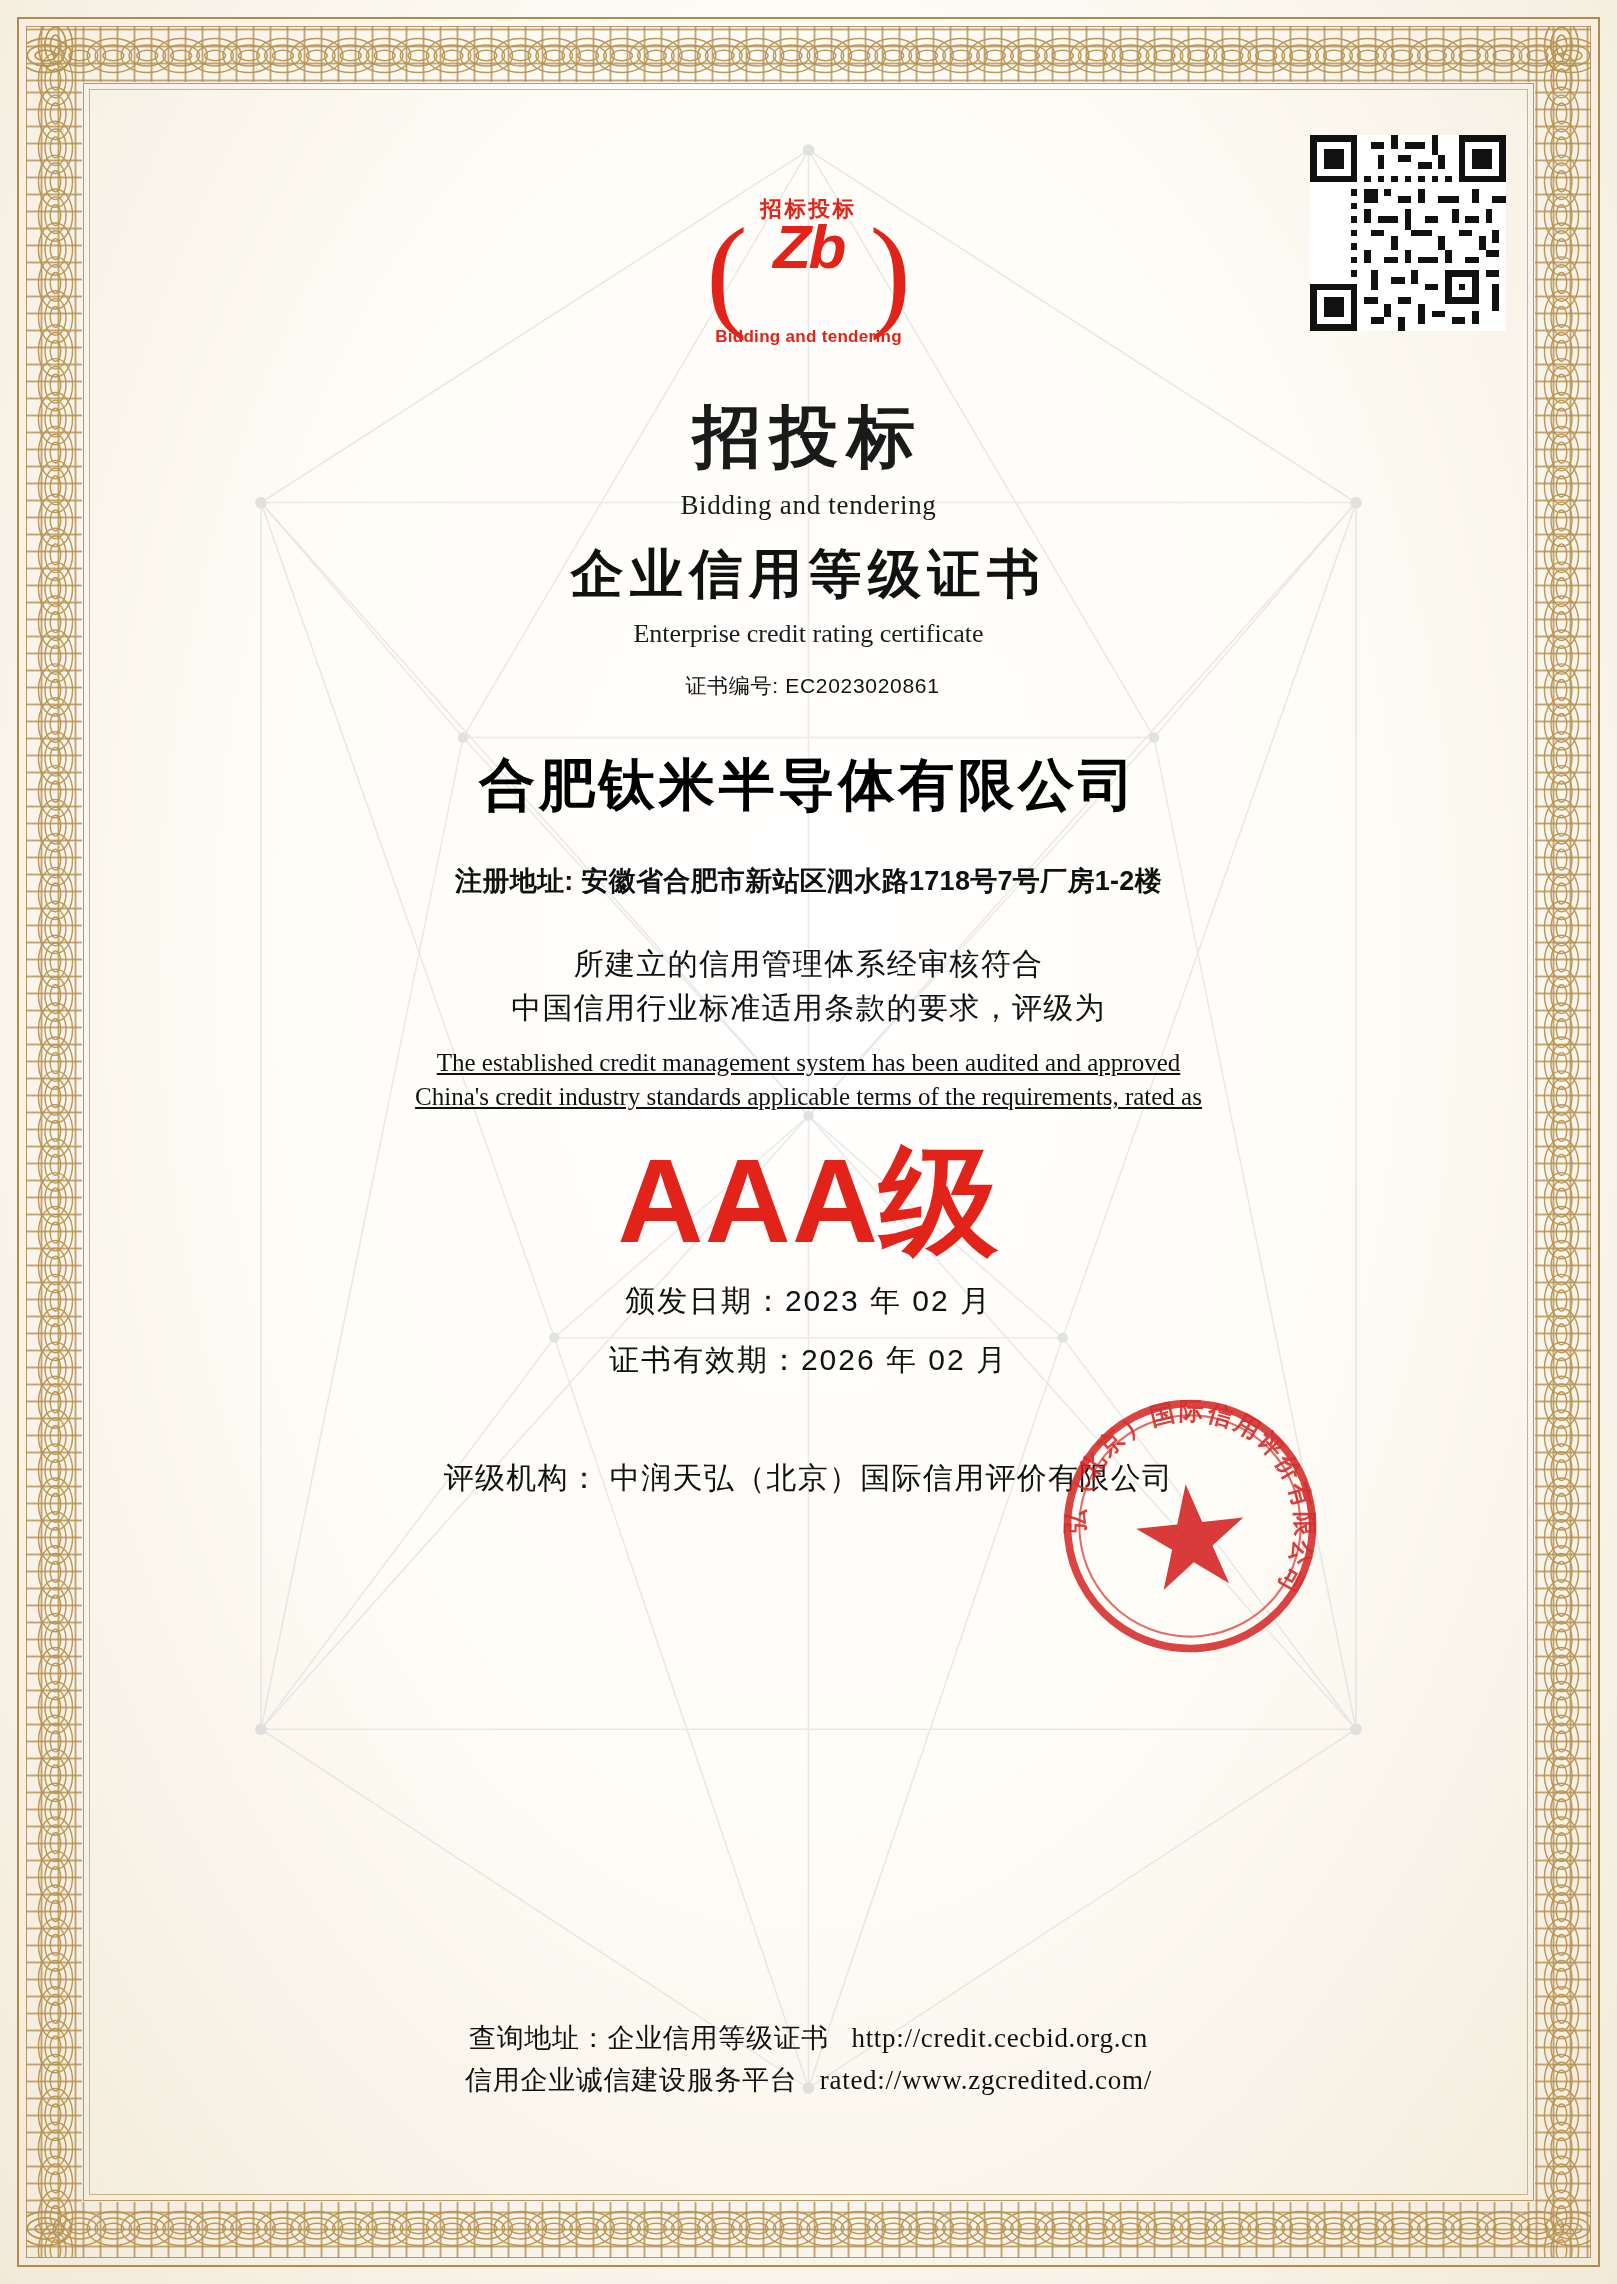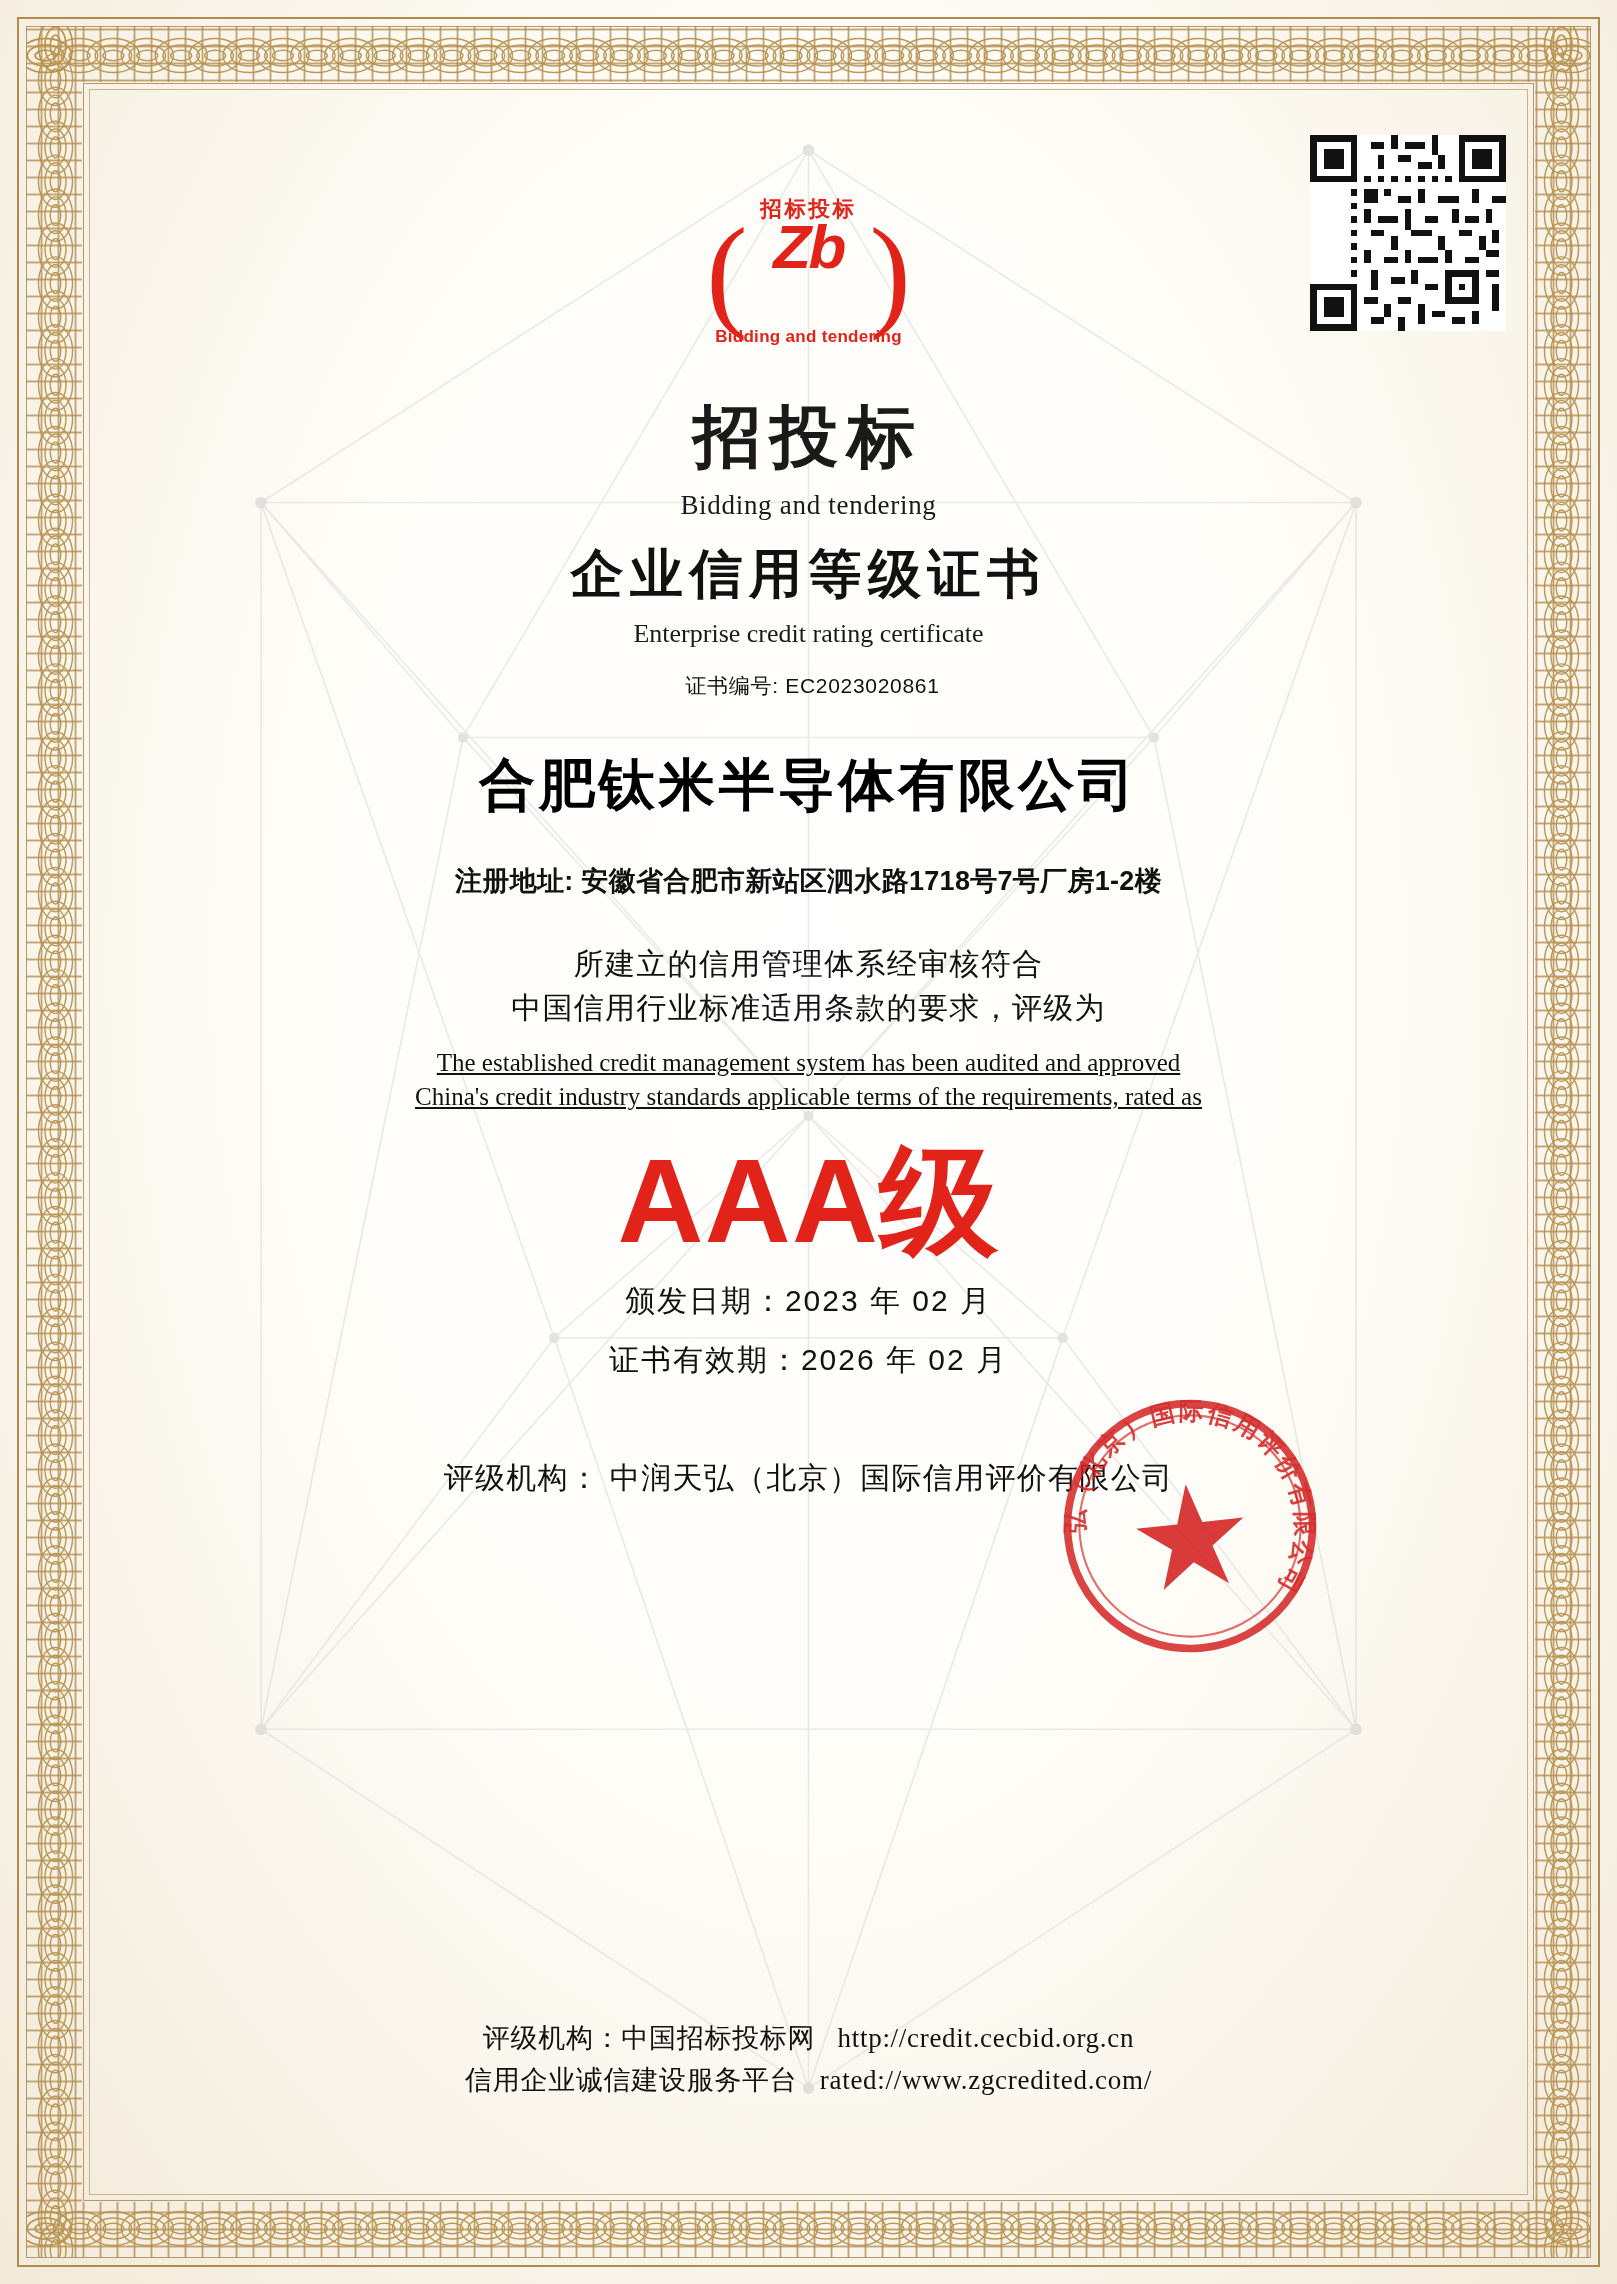--- a/index.html
+++ b/index.html
@@ -748,21 +748,21 @@
           </text>
           <g fill="#d21f1f" opacity=".95">
             <polygon points="200,140 218,196 277,196 229,231 247,287 200,252 153,287 171,231 123,196 182,196"></polygon>
           </g>
         </svg>
       </div>
     </div>
 
     <div class="footer">
       <span class="row">
-        <span class="label">评级机构：中国招标投标网</span>
+        <span class="label">查询地址：企业信用等级证书</span>
         &nbsp;
         <span class="url">http://credit.cecbid.org.cn</span>
       </span>
       <span class="row">
         <span class="label">信用企业诚信建设服务平台</span>
         &nbsp;
         <span class="url">rated://www.zgcredited.com/</span>
       </span>
     </div>
 

